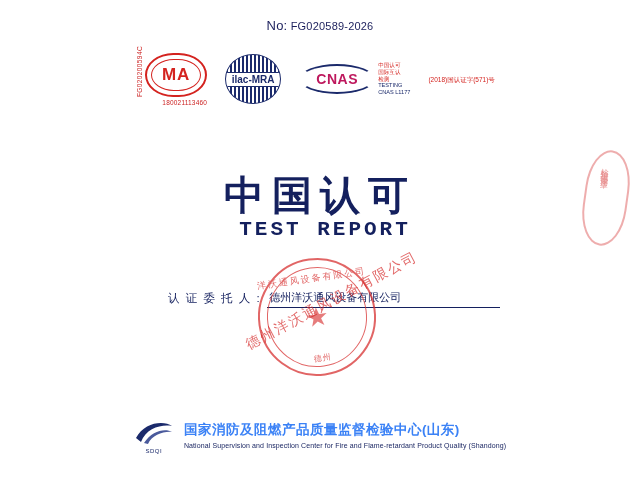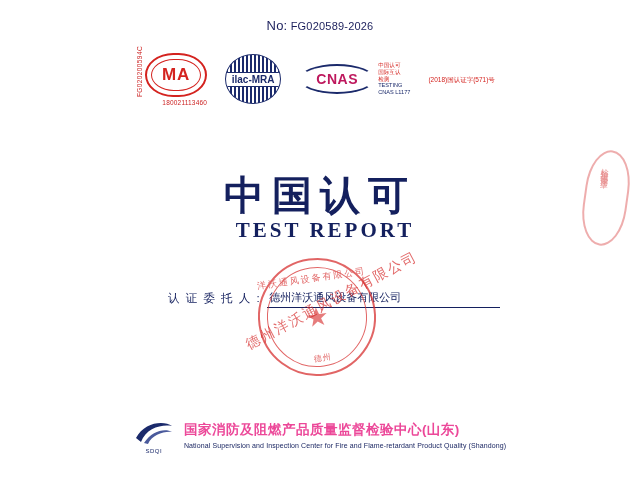--- a/index.html
+++ b/index.html
@@ -176,21 +176,21 @@
     font-family: "DejaVu Sans", sans-serif;
     font-size: 40px;
     font-weight: bold;
     color: #14205e;
     letter-spacing: 8px;
   }
   .title-en {
     position: absolute;
     top: 218px; left: 10px; right: 0;
     text-align: center;
-    font-family: Liberation Serif, serif;
+    font-family: Liberation Mono, monospace;
     font-size: 21px;
     font-weight: bold;
     color: #14205e;
     letter-spacing: 3px;
   }
 
   
   .fields {
     position: absolute;
     top: 290px; left: 160px; width: 340px;
@@ -237,21 +237,21 @@
     position: absolute;
     bottom: -2px; left: 0; right: 0;
     text-align: center;
     font-size: 6px;
     color: #1b2a6b;
     letter-spacing: 0.5px;
   }
   .footer-text { text-align: left; }
   .footer-cn {
     font-size: 13.5px;
-    color: #ec4899;
+    color: #3b82f6;
     font-weight: bold;
     letter-spacing: 0.5px;
   }
   .footer-en {
     font-size: 7px;
     color: #14205e;
     margin-top: 3px;
     letter-spacing: 0.1px;
   }
 

